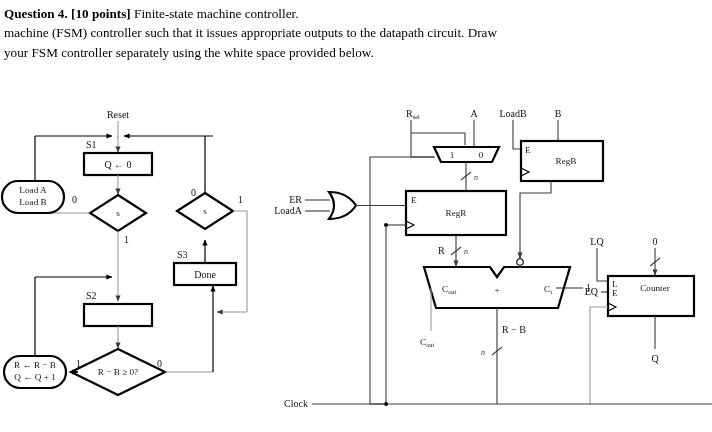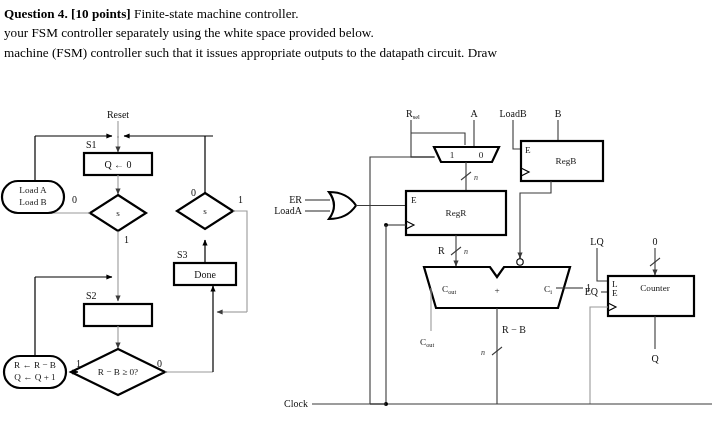--- a/index.html
+++ b/index.html
@@ -31,22 +31,22 @@
 <body>
 
 <div id="root">
 
   <div class="qtext">
     <div class="ln">
       <b>Question 4.</b>
       <b>[10 points]</b>
       <span>Finite-state machine controller.</span>
     </div>
+    <div class="ln">machine (FSM) controller such that it issues appropriate outputs to the datapath circuit.  Draw</div>
     <div class="ln">your FSM controller separately using the white space provided below.</div>
-    <div class="ln">machine (FSM) controller such that it issues appropriate outputs to the datapath circuit.  Draw</div>
   </div>
 
   <svg width="712" height="432">
     <defs>
       <marker id="ah" markerWidth="7" markerHeight="7" refX="5.6" refY="2.6" orient="auto" markerUnits="userSpaceOnUse">
         <path d="M0,0 L6,2.6 L0,5.2 z" fill="#000"></path>
       </marker>
       <marker id="ahl" markerWidth="7" markerHeight="7" refX="5.6" refY="2.6" orient="auto" markerUnits="userSpaceOnUse">
         <path d="M0,0 L6,2.6 L0,5.2 z" fill="#3a3a3a"></path>
       </marker>

